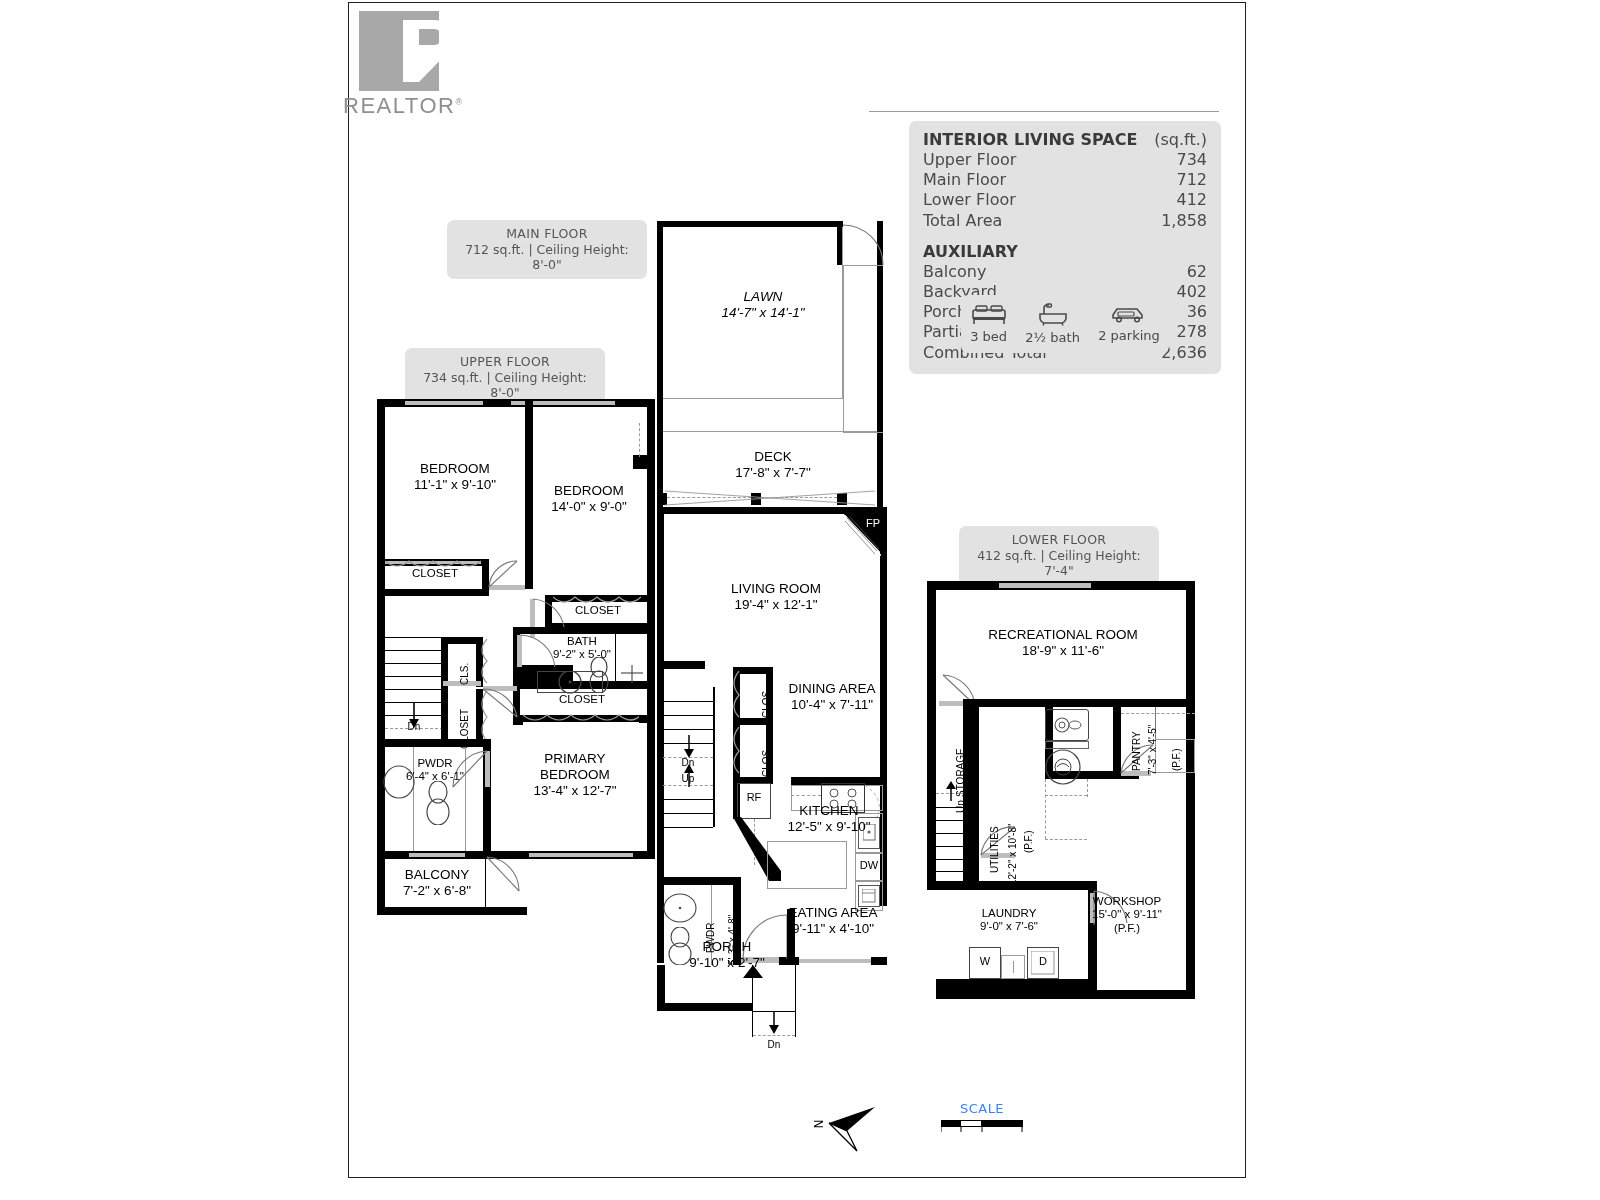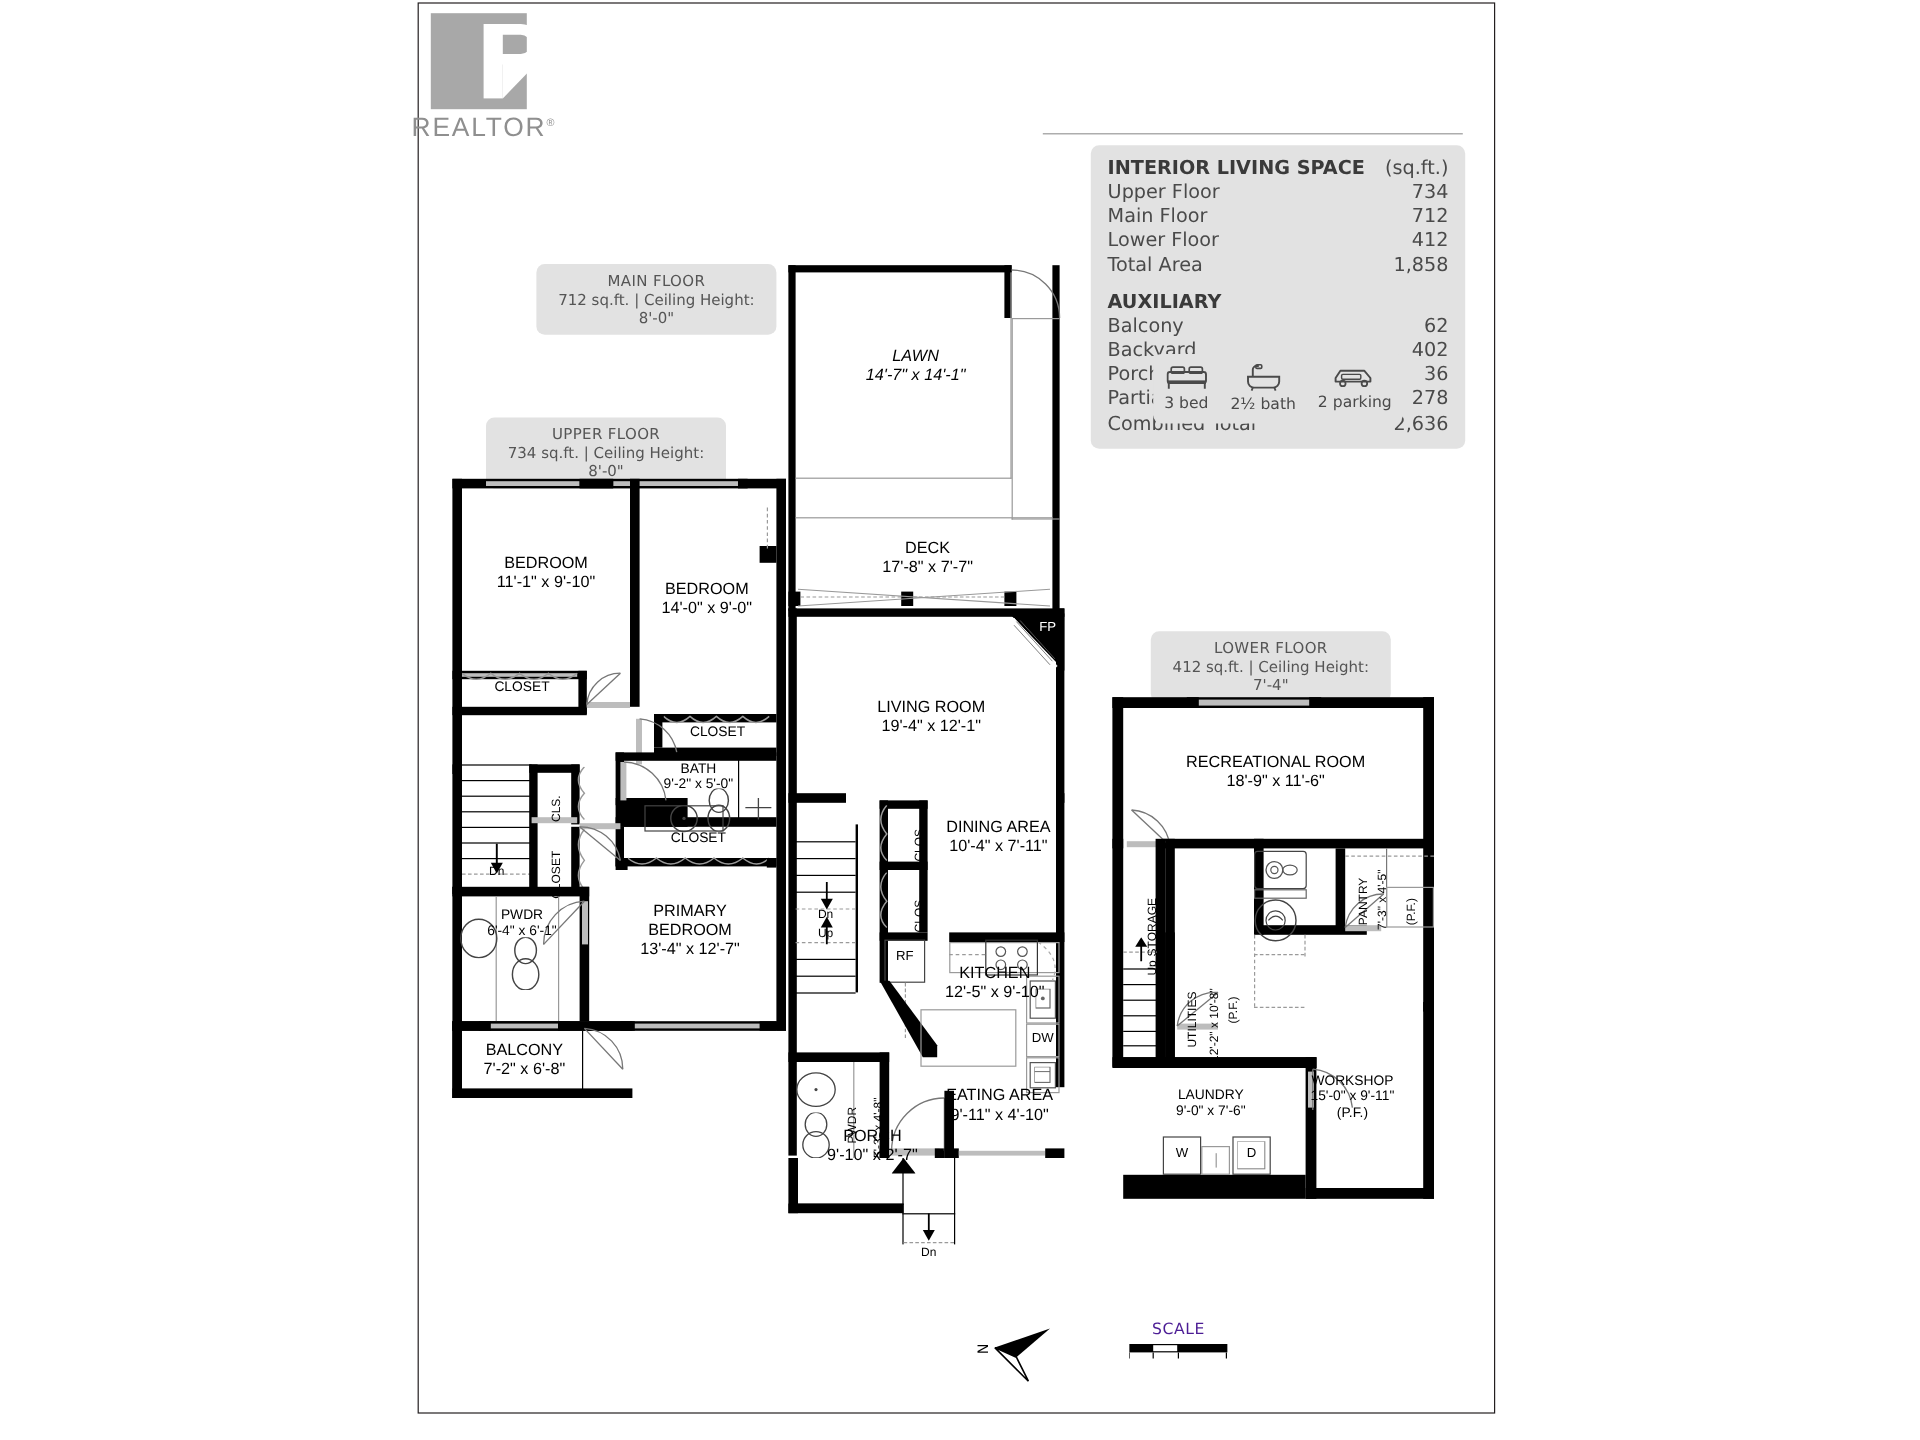--- a/index.html
+++ b/index.html
@@ -103,21 +103,21 @@
   .lbl.xs .n, .lbl.xs .d { font-size: 10px; }
   .rot90  { transform-origin: 0 0; transform: rotate(-90deg); }
 
   
   #disclaimer {
     left: 10px; top: 1100px; width: 430px;
     font-size: 8.4px; line-height: 1.42; color: #777;
     font-family: "DejaVu Sans", sans-serif;
   }
   #scalebox { left: 592px; top: 1098px; text-align:center; }
-  #scalebox .st { font-size: 13px; color:#4c1d95; font-family:"DejaVu Sans",sans-serif; letter-spacing:.5px;}
+  #scalebox .st { font-size: 13px; color:#3b82f6; font-family:"DejaVu Sans",sans-serif; letter-spacing:.5px;}
   #compass { left: 468px; top: 1098px; width: 70px; height: 55px; }
 </style>
 </head>
 <body>
 
 <div id="page">
 
   <div id="realtor" class="abs">
     <div class="sq">
       <div class="rbar"></div>

